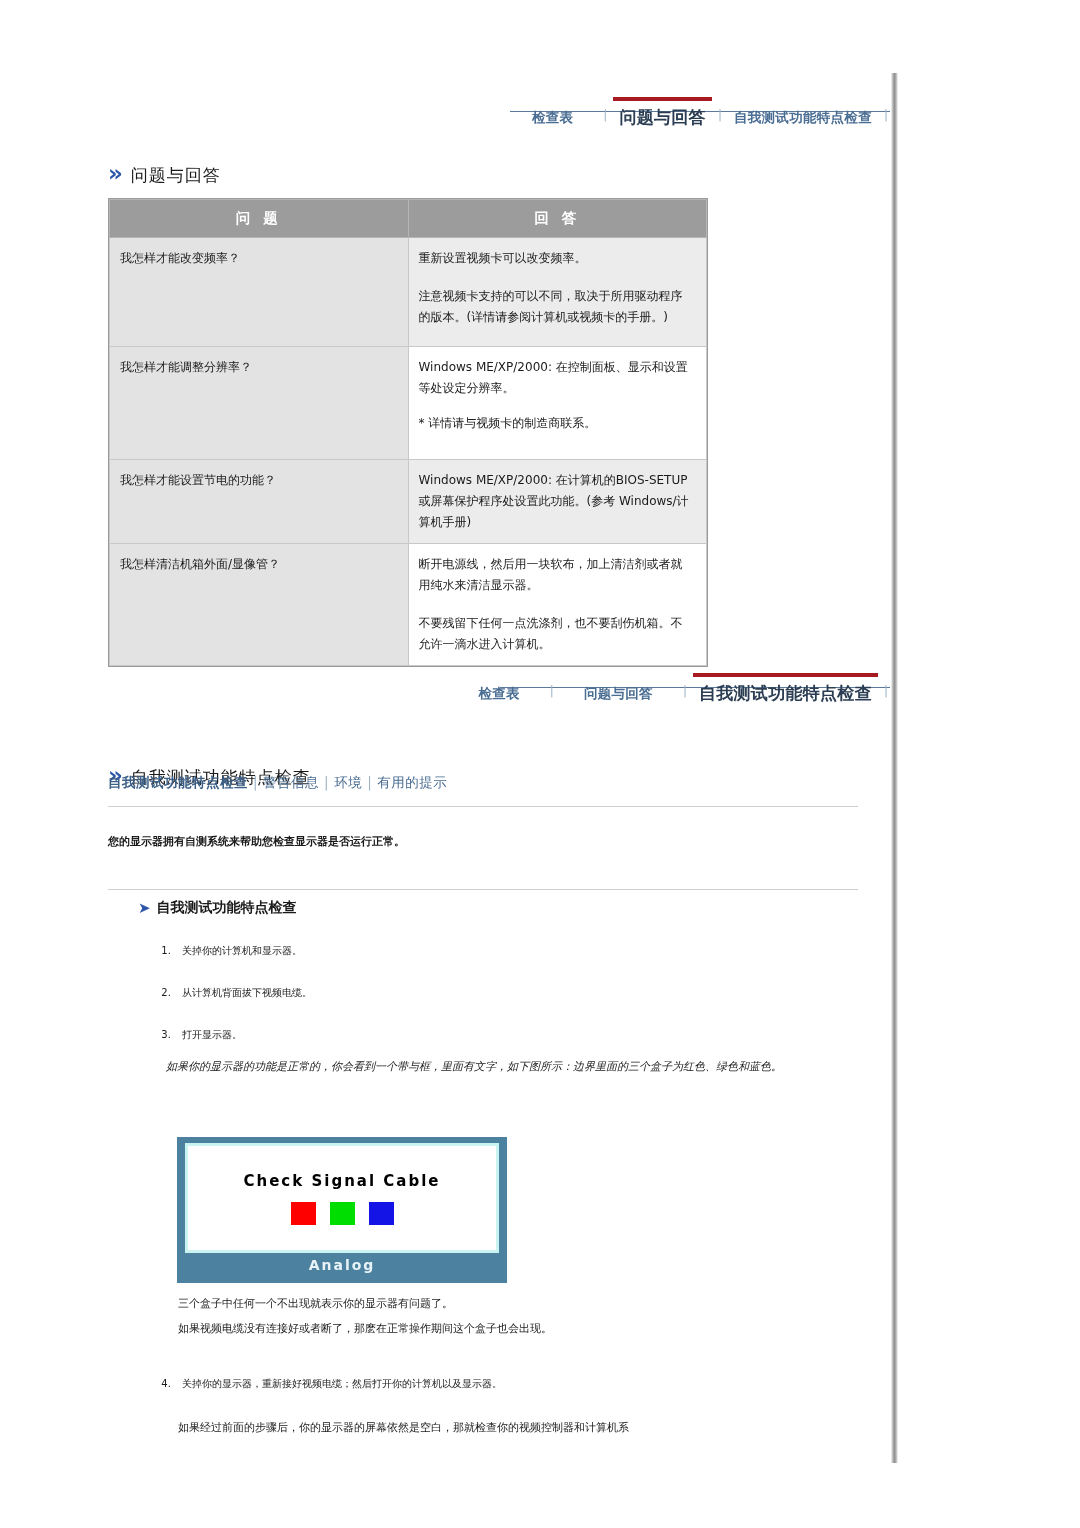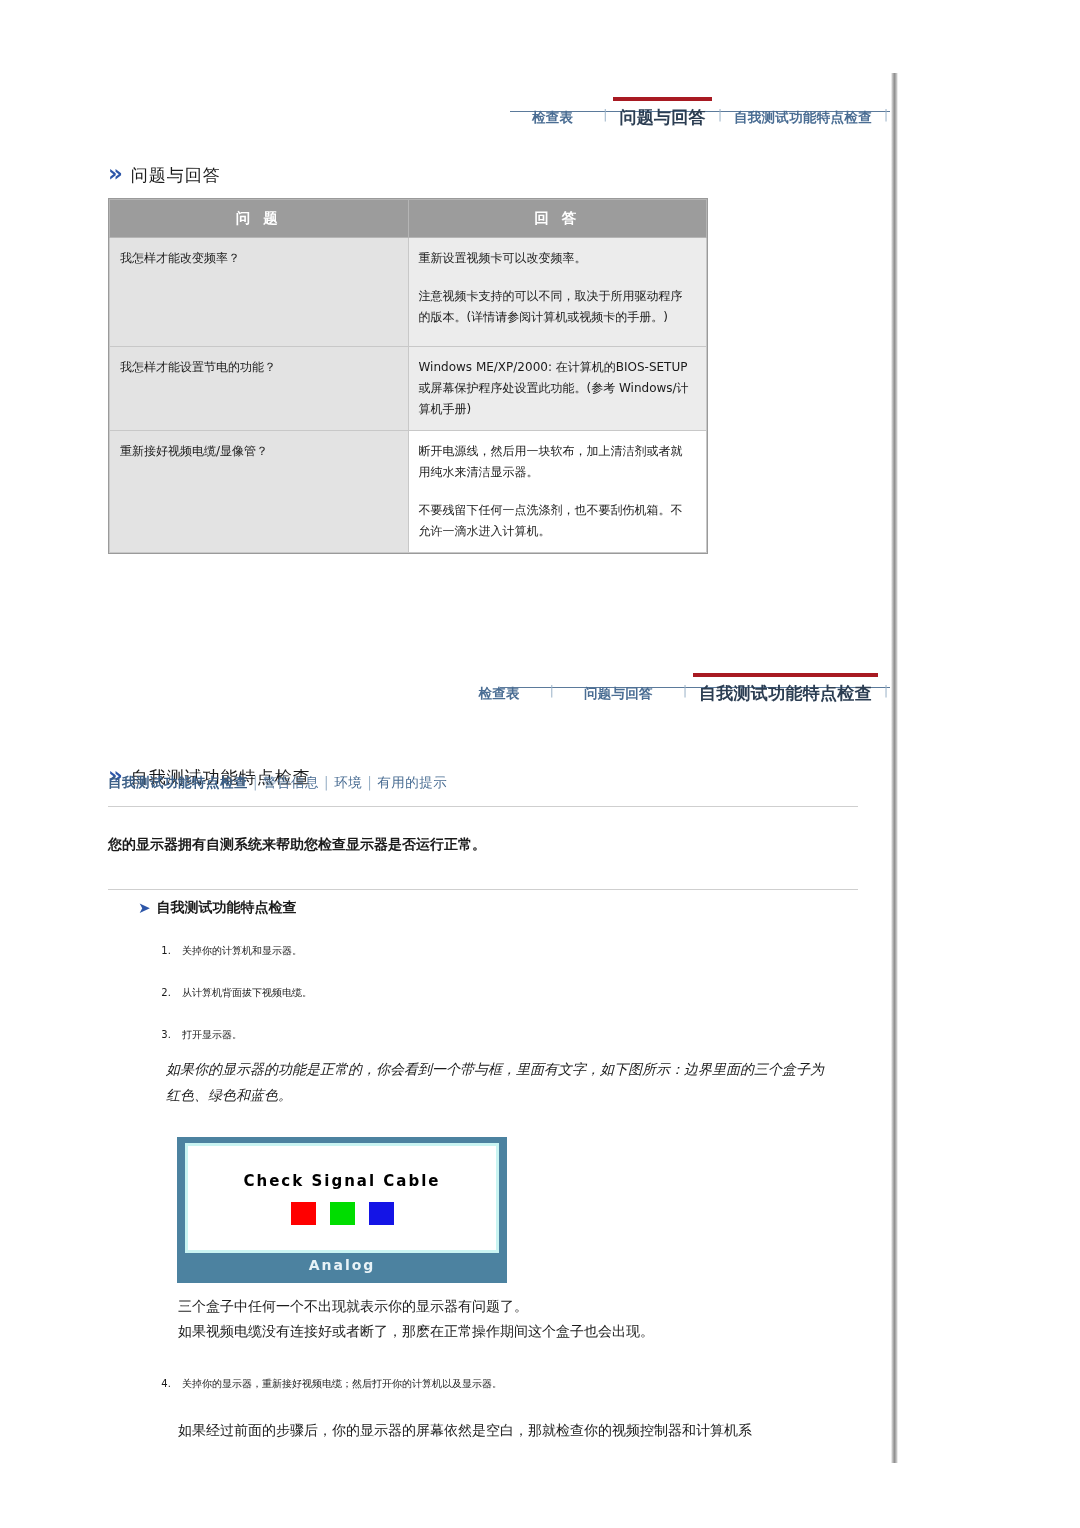--- a/index.html
+++ b/index.html
@@ -166,21 +166,21 @@
   .sublinks .bar { color: #9db4c9; padding: 0 5px; }
   .hr-thin {
     position: absolute;
     height: 1px;
     background: #cfcfcf;
   }
 
   
   .para {
     position: absolute;
-    font-size: 14px;
+    font-size: 11px;
     line-height: 1.85;
     color: #1b1b1b;
   }
   .para.bold { font-weight: bold; }
 
   .subhead {
     position: absolute;
     display: flex;
     align-items: center;
     gap: 6px;
@@ -284,28 +284,36 @@
         </tr>
       </thead>
       <tbody>
         <tr>
           <td class="q">我怎样才能改变频率？</td>
           <td class="a" style="height:88px;">
             <p>重新设置视频卡可以改变频率。</p>
             <p>注意视频卡支持的可以不同，取决于所用驱动程序的版本。(详情请参阅计算机或视频卡的手册。)</p>
           </td>
         </tr>
+        <tr class="alt">
+          <td class="q">我怎样才能调整分辨率？</td>
+          <td class="a" style="height:92px;">
+            <p>Windows ME/XP/2000: 在控制面板、显示和设置等处设定分辨率。</p>
+            <span class="gap-md"></span>
+            <p>* 详情请与视频卡的制造商联系。</p>
+          </td>
+        </tr>
         <tr>
           <td class="q">我怎样才能设置节电的功能？</td>
           <td class="a" style="height:46px;">
             <p>Windows ME/XP/2000: 在计算机的BIOS-SETUP或屏幕保护程序处设置此功能。(参考 Windows/计算机手册)</p>
           </td>
         </tr>
         <tr class="alt">
-          <td class="q">重新接好视频电缆/显像管？</td>
+          <td class="q">我怎样清洁机箱外面/显像管？</td>
           <td class="a" style="height:98px;">
             <p>断开电源线，然后用一块软布，加上清洁剂或者就用纯水来清洁显示器。</p>
             <p>不要残留下任何一点洗涤剂，也不要刮伤机箱。不允许一滴水进入计算机。</p>
           </td>
         </tr>
       </tbody>
     </table>
   </div>
 
   <div class="navbar" style="left:500px; top:673px; width:390px;">

